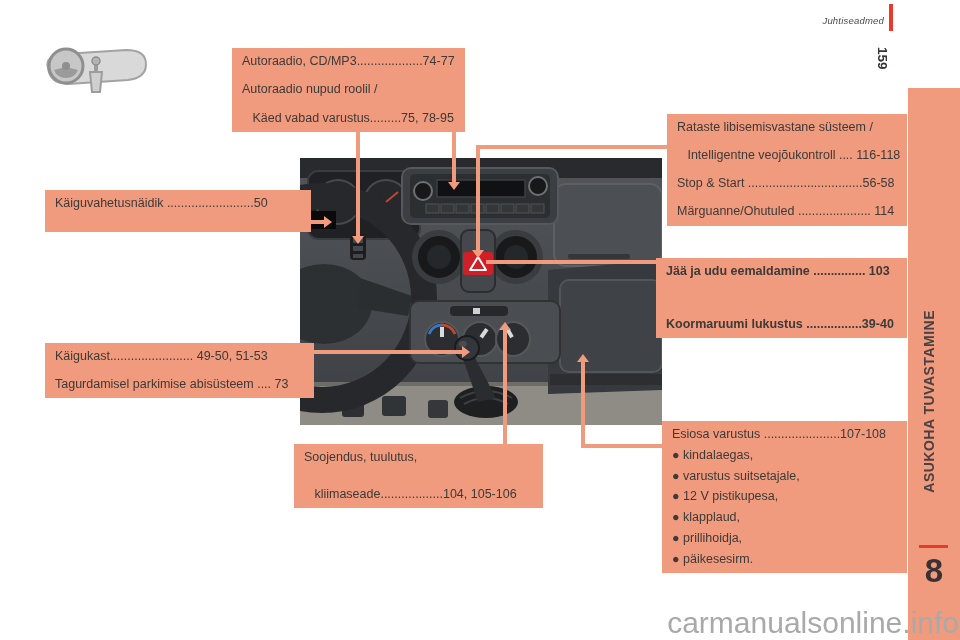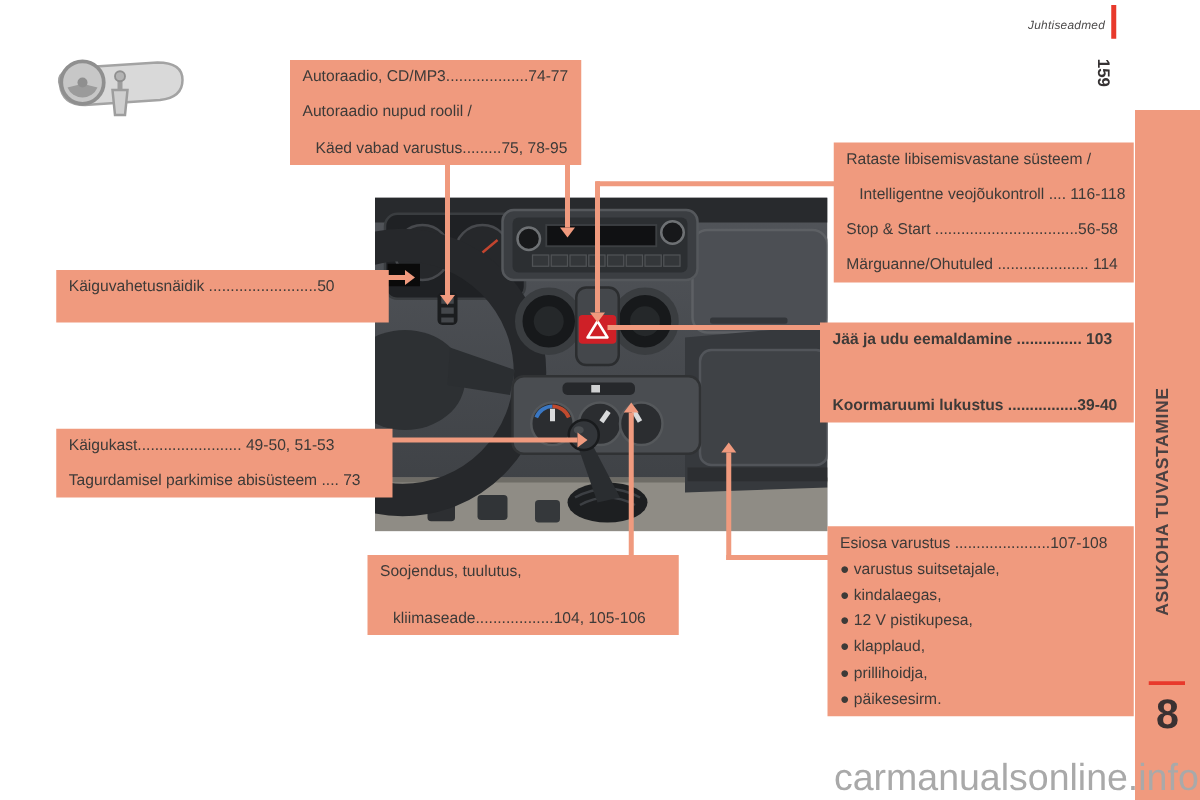--- a/index.html
+++ b/index.html
@@ -183,29 +183,29 @@
   <div class="arrow up" style="left:499px;top:322px;"></div>
 
   <div class="cline" style="left:581px;top:362px;width:4px;height:86px;"></div>
   <div class="cline" style="left:581px;top:444px;width:82px;height:4px;"></div>
   <div class="arrow up" style="left:577px;top:354px;"></div>
 
   <div class="callout" style="left:232px;top:48px;width:233px;height:84px;"><div class="line">Autoraadio, CD/MP3...................74-77</div><div class="line">Autoraadio nupud roolil /</div><div class="line">   Käed vabad varustus.........75, 78-95</div></div>
 
   <div class="callout" style="left:667px;top:114px;width:240px;height:112px;"><div class="line">Rataste libisemisvastane süsteem /</div><div class="line">   Intelligentne veojõukontroll .... 116-118</div><div class="line">Stop &amp; Start .................................56-58</div><div class="line">Märguanne/Ohutuled ..................... 114</div></div>
 
-  <div class="callout" style="left:45px;top:216px;width:266px;height:42px;"><div class="line">Käiguvahetusnäidik .........................50</div></div>
+  <div class="callout" style="left:45px;top:190px;width:266px;height:42px;"><div class="line">Käiguvahetusnäidik .........................50</div></div>
 
   <div class="callout" style="left:45px;top:343px;width:269px;height:55px;"><div class="line">Käigukast........................ 49-50, 51-53</div><div class="line">Tagurdamisel parkimise abisüsteem .... 73</div></div>
 
   <div class="callout" style="left:656px;top:258px;width:251px;height:80px;font-weight:bold;"><div class="line">Jää ja udu eemaldamine ............... 103</div><div class="line">Koormaruumi lukustus ................39-40</div></div>
 
   <div class="callout" style="left:294px;top:444px;width:249px;height:64px;"><div class="line">Soojendus, tuulutus,</div><div class="line">   kliimaseade..................104, 105-106</div></div>
 
-  <div class="callout" style="left:662px;top:421px;width:245px;height:152px;"><div class="line">Esiosa varustus ......................107-108</div><div class="line">● varustus suitsetajale,</div><div class="line">● kindalaegas,</div><div class="line">● 12 V pistikupesa,</div><div class="line">● klapplaud,</div><div class="line">● prillihoidja,</div><div class="line">● päikesesirm.</div></div>
+  <div class="callout" style="left:662px;top:421px;width:245px;height:152px;"><div class="line">Esiosa varustus ......................107-108</div><div class="line">● kindalaegas,</div><div class="line">● varustus suitsetajale,</div><div class="line">● 12 V pistikupesa,</div><div class="line">● klapplaud,</div><div class="line">● prillihoidja,</div><div class="line">● päikesesirm.</div></div>
 
   <div class="sidebar">
     <div class="sidebar-label">ASUKOHA TUVASTAMINE</div>
     <div class="sidebar-rule"></div>
     <div class="sidebar-num">8</div>
   </div>
 
   <div class="watermark">carmanualsonline.info</div>
 
 </div>

